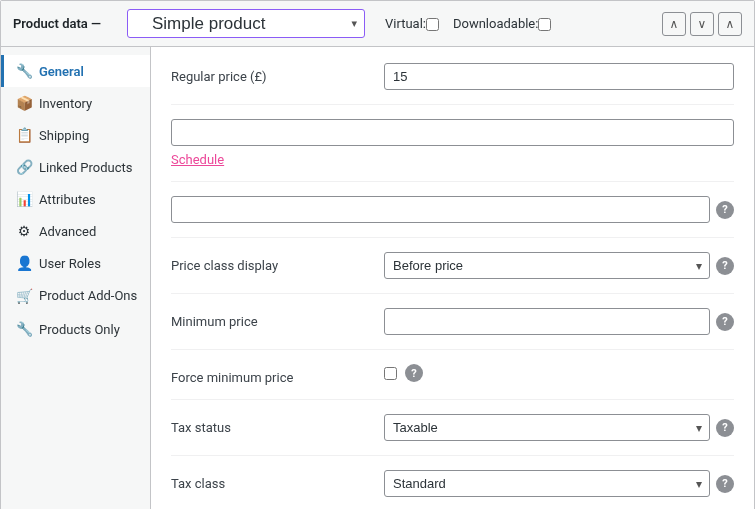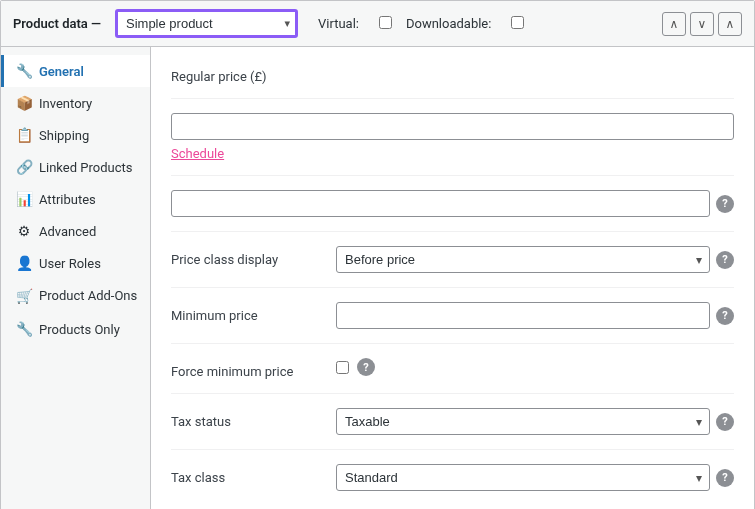--- a/index.html
+++ b/index.html
@@ -21,56 +21,56 @@
       align-items: center;
       padding: 8px 12px;
       border-bottom: 1px solid #c3c4c7;
       background: #f6f7f7;
       gap: 10px;
     }
     .header-title {
       font-size: 13px;
       font-weight: 600;
       color: #1d2327;
-      margin-right: 4px;
+      margin-right: 16px;
     }
     .header-select-wrap {
       position: relative;
       display: inline-flex;
       align-items: center;
     }
     .header-select {
       appearance: none;
       -webkit-appearance: none;
-      padding: 4px 28px 4px 8px;
-      border: 3px solid #8b5cf6;
+      padding: 4px 28px 4px 24px;
+      border: 1px solid #8b5cf6;
       border-radius: 3px;
-      font-size: 13px;
+      font-size: 17px;
       background: #fff;
       cursor: pointer;
       color: #2c3338;
       min-width: 140px;
     }
     .select-arrow {
       position: absolute;
       right: 8px;
       pointer-events: none;
       color: #555;
       font-size: 11px;
     }
     .header-checkboxes {
       display: flex;
       align-items: center;
       gap: 14px;
       margin-left: 10px;
     }
     .checkbox-label {
       display: flex;
-      align-items: flex-start;
-      gap: 20px;
+      align-items: flex-end;
+      gap: 0;
       font-size: 13px;
       color: #2c3338;
     }
     .checkbox-label input[type="checkbox"] {
       cursor: pointer;
     }
     .header-nav-buttons {
       margin-left: auto;
       display: flex;
       gap: 4px;
@@ -123,20 +123,21 @@
     .main-content {
       flex: 1;
       padding: 16px 20px;
     }
     .form-row {
       display: flex;
       align-items: flex-start;
       margin-bottom: 14px;
       padding-bottom: 14px;
       border-bottom: 1px solid #f0f0f1;
+      gap: 48px;
     }
     .form-row:last-child {
       border-bottom: none;
     }
     .form-label {
       width: 165px;
       flex-shrink: 0;
       padding-top: 6px;
       font-size: 13px;
       color: #3c434a;
@@ -289,20 +290,23 @@
       <div class="sidebar-item">
         <span class="sidebar-icon">🔧</span>
         <span>Products Only</span>
       </div>
     </div>
 
     <div class="main-content">
 
       <div class="form-row">
         <label class="form-label">Regular price (£)</label>
+        <div class="form-field">
+          <input type="text" class="form-input" value="15" style="">
+        </div>
       </div>
 
       <div class="form-row">
         <div class="form-field">
           <input type="text" class="form-input" value="" style="">
           <a class="schedule-link">Schedule</a>
         </div>
       </div>
 
       <div class="form-row">

